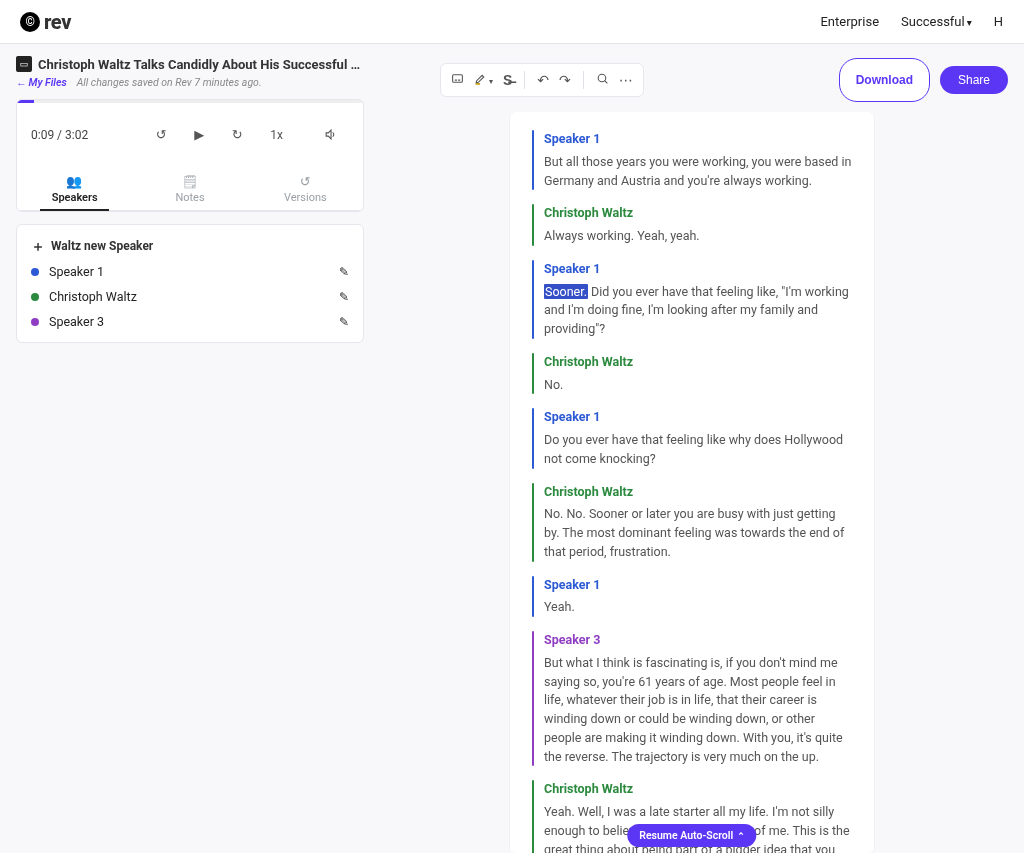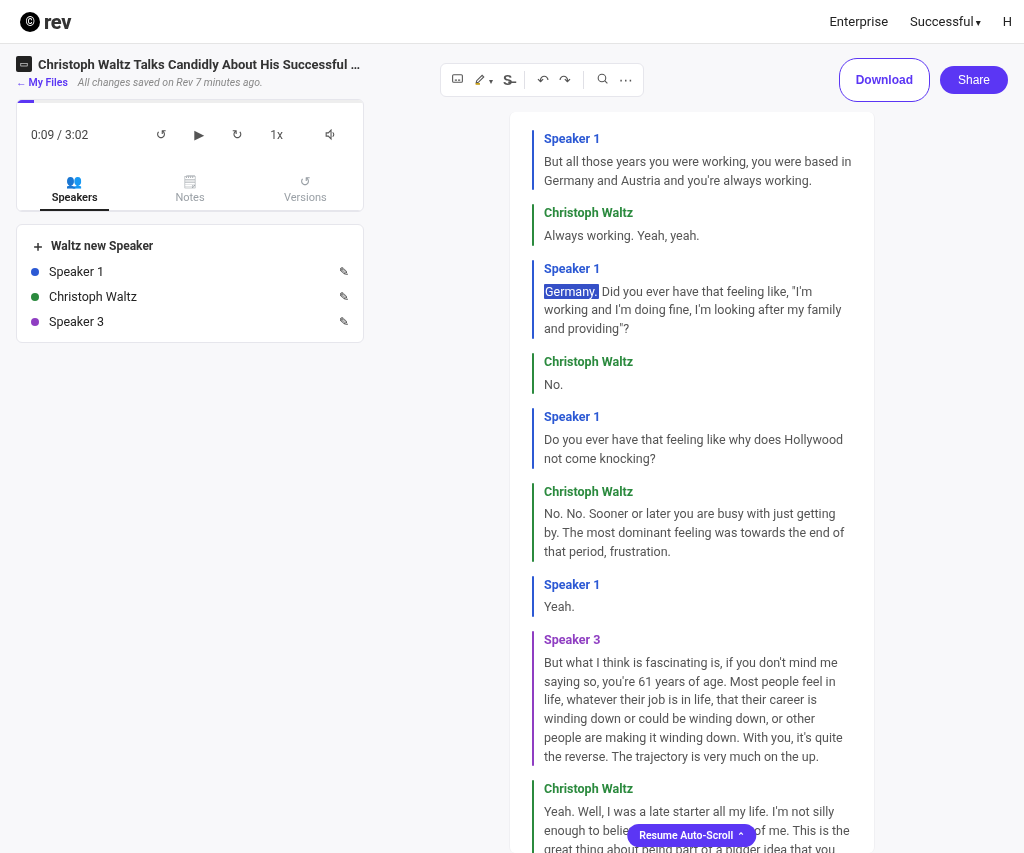--- a/index.html
+++ b/index.html
@@ -1,31 +1,31 @@
 <!DOCTYPE html>
 <html><head>
 <meta charset="utf-8">
 <style>
 * { box-sizing: border-box; margin: 0; padding: 0; }
 body { font-family: -apple-system, BlinkMacSystemFont, "Segoe UI", Roboto, Helvetica, Arial, sans-serif; background: #fff; color: #333; font-size: 13px; width: 1024px; height: 853px; overflow: hidden; }
 .topnav { display: flex; align-items: center; justify-content: space-between; padding: 8px 0 8px 20px; border-bottom: 1px solid #e5e5e5; height: 44px; }
 .logo { display: flex; align-items: center; font-weight: 800; font-size: 20px; letter-spacing: -0.02em; }
 .logo-icon { width: 20px; height: 20px; border-radius: 50%; background: #000; color: #fff; display: inline-flex; align-items: center; justify-content: center; font-size: 12px; font-weight: 900; margin-right: 4px; }
-.topnav-links { display: flex; align-items: center; gap: 22px; font-size: 13px; color: #222; padding-right: 12px; }
+.topnav-links { display: flex; align-items: center; gap: 22px; font-size: 13px; color: #222; padding-right: 21px; }
 .topnav-links span { cursor: pointer; }
 .chev { font-size: 10px; margin-left: 2px; }
 
 .workspace { display: flex; height: calc(853px - 44px); background: #f8f8fa; }
 
 .left-col { width: 380px; padding: 12px 16px; display: flex; flex-direction: column; }
 .file-header { display: flex; align-items: center; gap: 6px; }
 .file-icon { width: 16px; height: 16px; background: #222; color: #fff; border-radius: 2px; display: inline-flex; align-items: center; justify-content: center; font-size: 9px; flex-shrink: 0; }
 .file-title { font-weight: 700; font-size: 13px; white-space: nowrap; overflow: hidden; text-overflow: ellipsis; }
 .file-sub { display: flex; align-items: center; gap: 10px; margin-top: 4px; font-size: 10.5px; }
-.myfiles { color: #5b36f4; font-weight: 600; cursor: pointer; }
+.myfiles { color: #5b36f4; font-weight: 600; cursor: pointer; font-style: italic; }
 .myfiles .arrow { margin-right: 2px; }
 .save-stamp { color: #888; font-style: italic; }
 
 .player-card { background: #fff; border: 1px solid #e6e6ec; border-radius: 6px; margin-top: 10px; overflow: hidden; }
 .progress-wrap { height: 3px; background: #eee; position: relative; }
 .progress-fill { height: 100%; background: #5b36f4; width: 5%; }
 .player-row { display: flex; align-items: center; padding: 24px 14px; font-size: 12px; color: #444; }
 .time { flex: 0 0 auto; }
 .player-spacer { flex: 1; }
 .pbtn { width: 30px; display: inline-flex; align-items: center; justify-content: center; color: #555; cursor: pointer; margin: 0 4px; font-size: 13px; }
@@ -206,21 +206,21 @@
             <div class="bar b-green"></div>
             <div class="turn-body">
               <div class="spk c-green">Christoph Waltz</div>
               <div>Always working. Yeah, yeah.</div>
             </div>
           </div>
           <div class="turn">
             <div class="bar b-blue"></div>
             <div class="turn-body">
               <div class="spk c-blue">Speaker 1</div>
-              <div><span class="hl-word">Germany.</span> Did you ever have that feeling like, "I'm working and I'm doing fine, I'm looking after my family and providing"?</div>
+              <div><span class="hl-word">Sooner.</span> Did you ever have that feeling like, "I'm working and I'm doing fine, I'm looking after my family and providing"?</div>
             </div>
           </div>
           <div class="turn">
             <div class="bar b-green"></div>
             <div class="turn-body">
               <div class="spk c-green">Christoph Waltz</div>
               <div>No.</div>
             </div>
           </div>
           <div class="turn">

